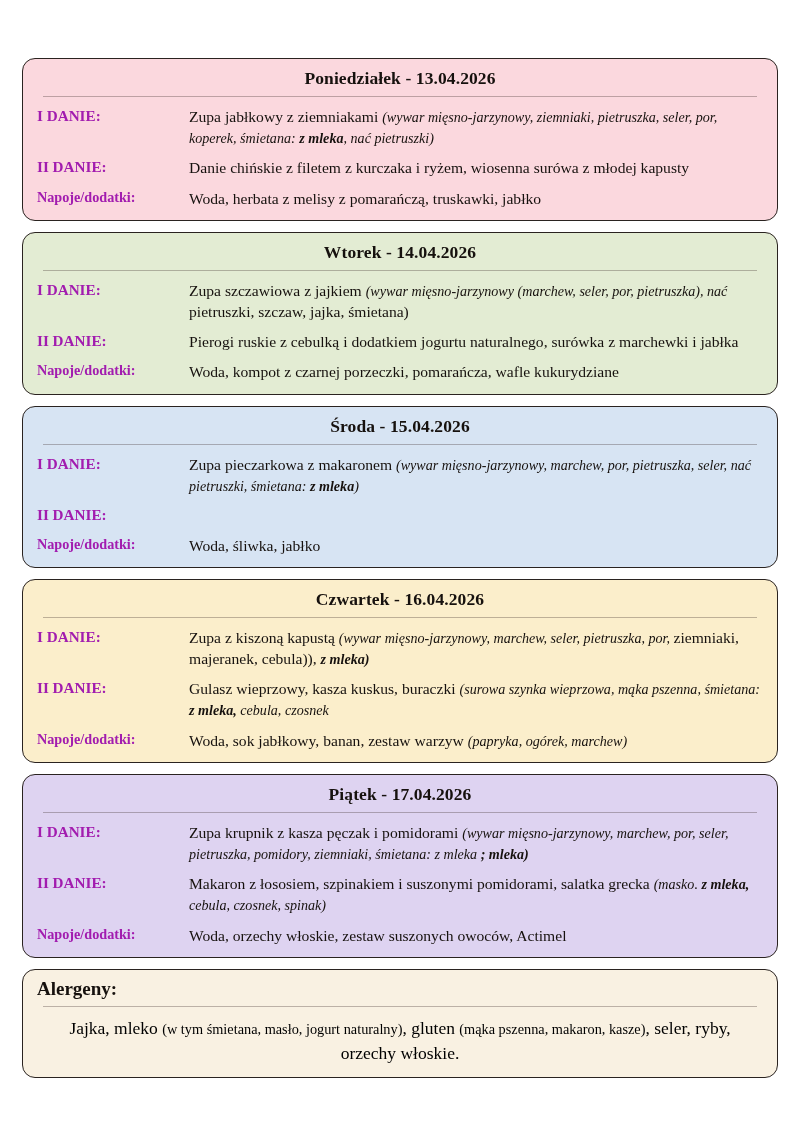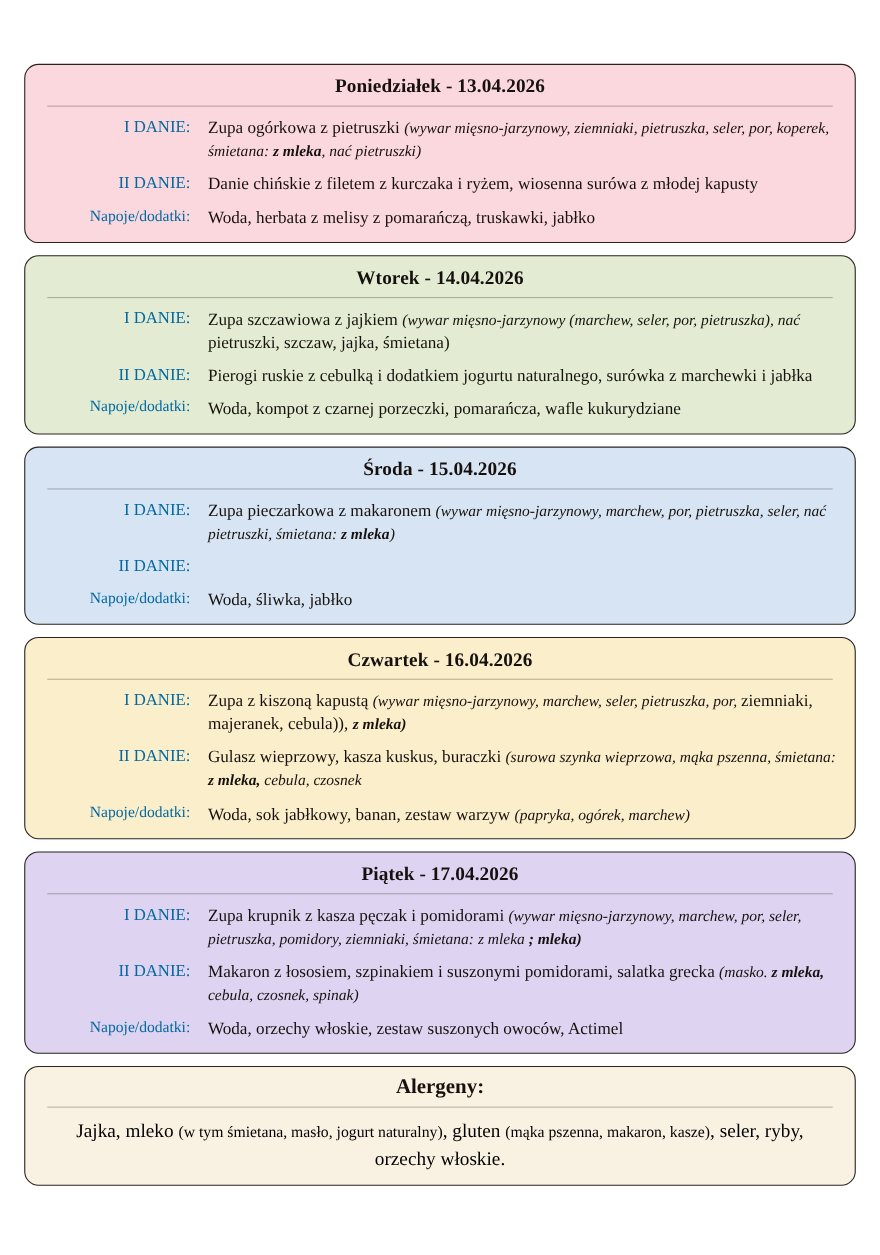--- a/index.html
+++ b/index.html
@@ -55,48 +55,48 @@
 
   .row {
     display: flex;
     align-items: flex-start;
     margin-bottom: 9px;
   }
   .row:last-child { margin-bottom: 0; }
 
   .row-label {
     flex: 0 0 152px;
-    text-align: right;
+    text-align: left;
     padding-right: 16px;
-    font-weight: normal;
+    font-weight: bold;
     font-size: 15.2px;
     line-height: 1.35;
     white-space: nowrap;
-    color: #0369a1;
+    color: #a21caf;
   }
   .row-label.small { font-size: 14.2px; }
 
   .row-value {
     flex: 1 1 auto;
     font-size: 15.6px;
     line-height: 1.36;
     color: #16110e;
   }
   .row-value .itb  { font-style: italic; font-weight: bold; }
   .row-value .sm   { font-size: 14.1px; font-style: italic; }
 
   
   .allergens-card {
     border: 1.6px solid #2a2320;
     border-radius: 13px;
     background: #f9f1e2;
     padding: 8px 14px 12px 14px;
   }
   .allergens-title {
-    text-align: center;
+    text-align: left;
     font-weight: bold;
     font-size: 19px;
     padding-bottom: 6px;
     color: #16110e;
   }
   .allergens-body {
     text-align: center;
     font-size: 17.5px;
     line-height: 1.42;
     padding: 0 8px;
@@ -108,21 +108,21 @@
 <body>
 
 <div class="page">
   <div id="days-container" style="display: flex; flex-direction: column; gap: 11px;">
       <div class="day-card" style="background: rgb(251, 216, 222);">
         <div class="day-title">Poniedziałek - 13.04.2026</div>
         <div class="title-rule"></div>
         <div class="rows">
           <div class="row">
             <div class="row-label">I DANIE:</div>
-            <div class="row-value"><span>Zupa ogórkowa z pietruszki </span><span class="sm">(wywar mięsno-jarzynowy, ziemniaki, pietruszka, seler, por, koperek, śmietana: </span><span class="itb sm">z mleka</span><span class="sm">, nać pietruszki)</span></div>
+            <div class="row-value"><span>Zupa jabłkowy z ziemniakami </span><span class="sm">(wywar mięsno-jarzynowy, ziemniaki, pietruszka, seler, por, koperek, śmietana: </span><span class="itb sm">z mleka</span><span class="sm">, nać pietruszki)</span></div>
           </div>
           <div class="row">
             <div class="row-label">II DANIE:</div>
             <div class="row-value"><span>Danie chińskie z filetem z kurczaka i ryżem, wiosenna surówa z młodej kapusty</span></div>
           </div>
           <div class="row">
             <div class="row-label small">Napoje/dodatki:</div>
             <div class="row-value"><span>Woda, herbata z melisy z pomarańczą, truskawki, jabłko</span></div>
           </div>
         </div>

